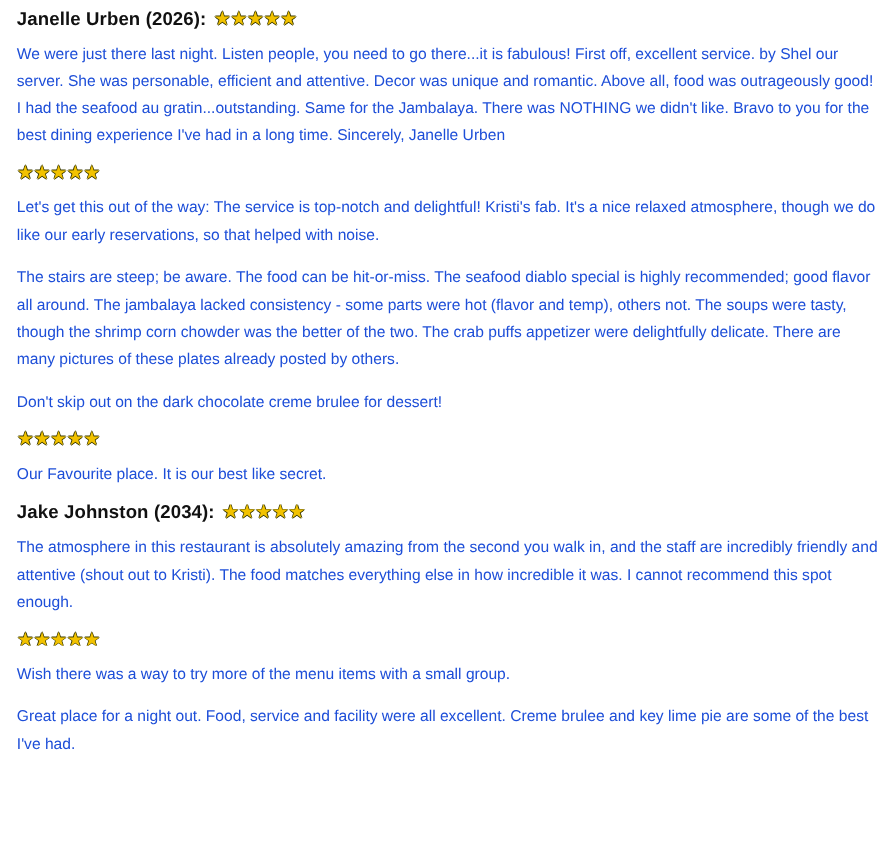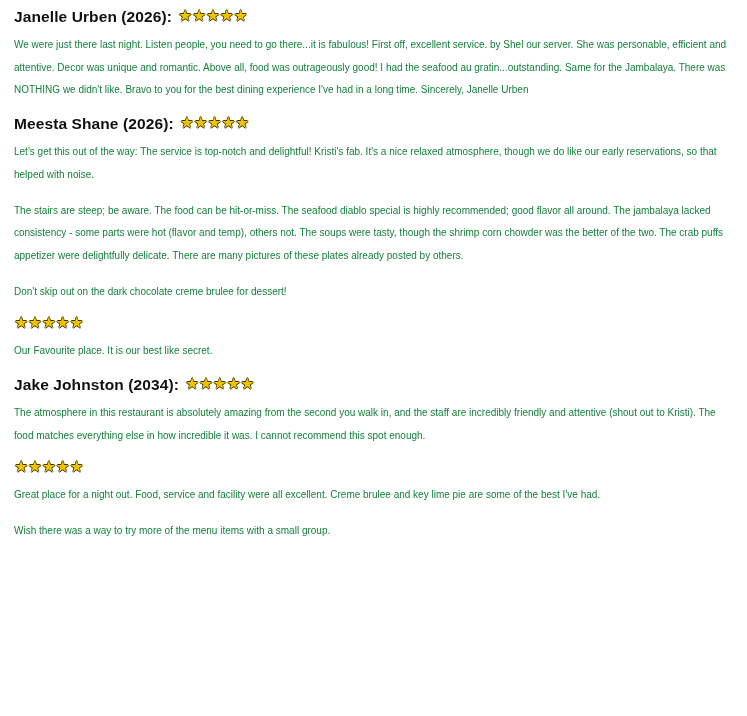--- a/index.html
+++ b/index.html
@@ -16,21 +16,21 @@
   .page {
     box-sizing: border-box;
     width: 747px;
     padding: 8px 14px 10px 14px;
   }
   .review {
     margin: 0 0 4px 0;
   }
   .review-header {
     display: flex;
-    align-items: center;
+    align-items: flex-end;
     gap: 6px;
     margin: 0 0 8px 0;
   }
   .reviewer-name {
     font-size: 15.5px;
     font-weight: bold;
     color: #111111;
     letter-spacing: 0.1px;
     white-space: nowrap;
   }
@@ -47,23 +47,23 @@
   .stars span {
     display: inline-block;
     text-shadow:
       -0.7px 0 0 #3a3a00,
       0.7px 0 0 #3a3a00,
       0 -0.7px 0 #3a3a00,
       0 0.7px 0 #3a3a00;
   }
   .review-body p {
     margin: 0 0 13px 0;
-    font-size: 10px;
+    font-size: 13px;
     line-height: 22.7px;
-    color: #15803d;
+    color: #1d4ed8;
   }
   .review-body p:last-child {
     margin-bottom: 13px;
   }
 </style>
 </head>
 <body>
 
 <div class="page">
   <div id="reviews-container">
@@ -77,21 +77,20 @@
             <span>★</span>
             <span>★</span>
           </span>
         </div>
         <div class="review-body">
           <p>We were just there last night. Listen people, you need to go there...it is fabulous! First off, excellent service. by Shel our server. She was personable, efficient and attentive. Decor was unique and romantic. Above all, food was outrageously good! I had the seafood au gratin...outstanding. Same for the Jambalaya. There was NOTHING we didn't like. Bravo to you for the best dining experience I've had in a long time. Sincerely, Janelle Urben</p>
         </div>
       </div>
       <div class="review">
         <div class="review-header">
-          <span class="reviewer-name">Meesta Shane (2026):</span>
           <span class="stars">
             <span>★</span>
             <span>★</span>
             <span>★</span>
             <span>★</span>
             <span>★</span>
           </span>
         </div>
         <div class="review-body">
           <p>Let's get this out of the way: The service is top-notch and delightful! Kristi's fab. It's a nice relaxed atmosphere, though we do like our early reservations, so that helped with noise.</p>
@@ -132,18 +131,18 @@
         <div class="review-header">
           <span class="stars">
             <span>★</span>
             <span>★</span>
             <span>★</span>
             <span>★</span>
             <span>★</span>
           </span>
         </div>
         <div class="review-body">
+          <p>Wish there was a way to try more of the menu items with a small group.</p>
           <p>Great place for a night out. Food, service and facility were all excellent. Creme brulee and key lime pie are some of the best I've had.</p>
-          <p>Wish there was a way to try more of the menu items with a small group.</p>
         </div>
       </div>
     </div>
 </div>
 
 </body></html>

